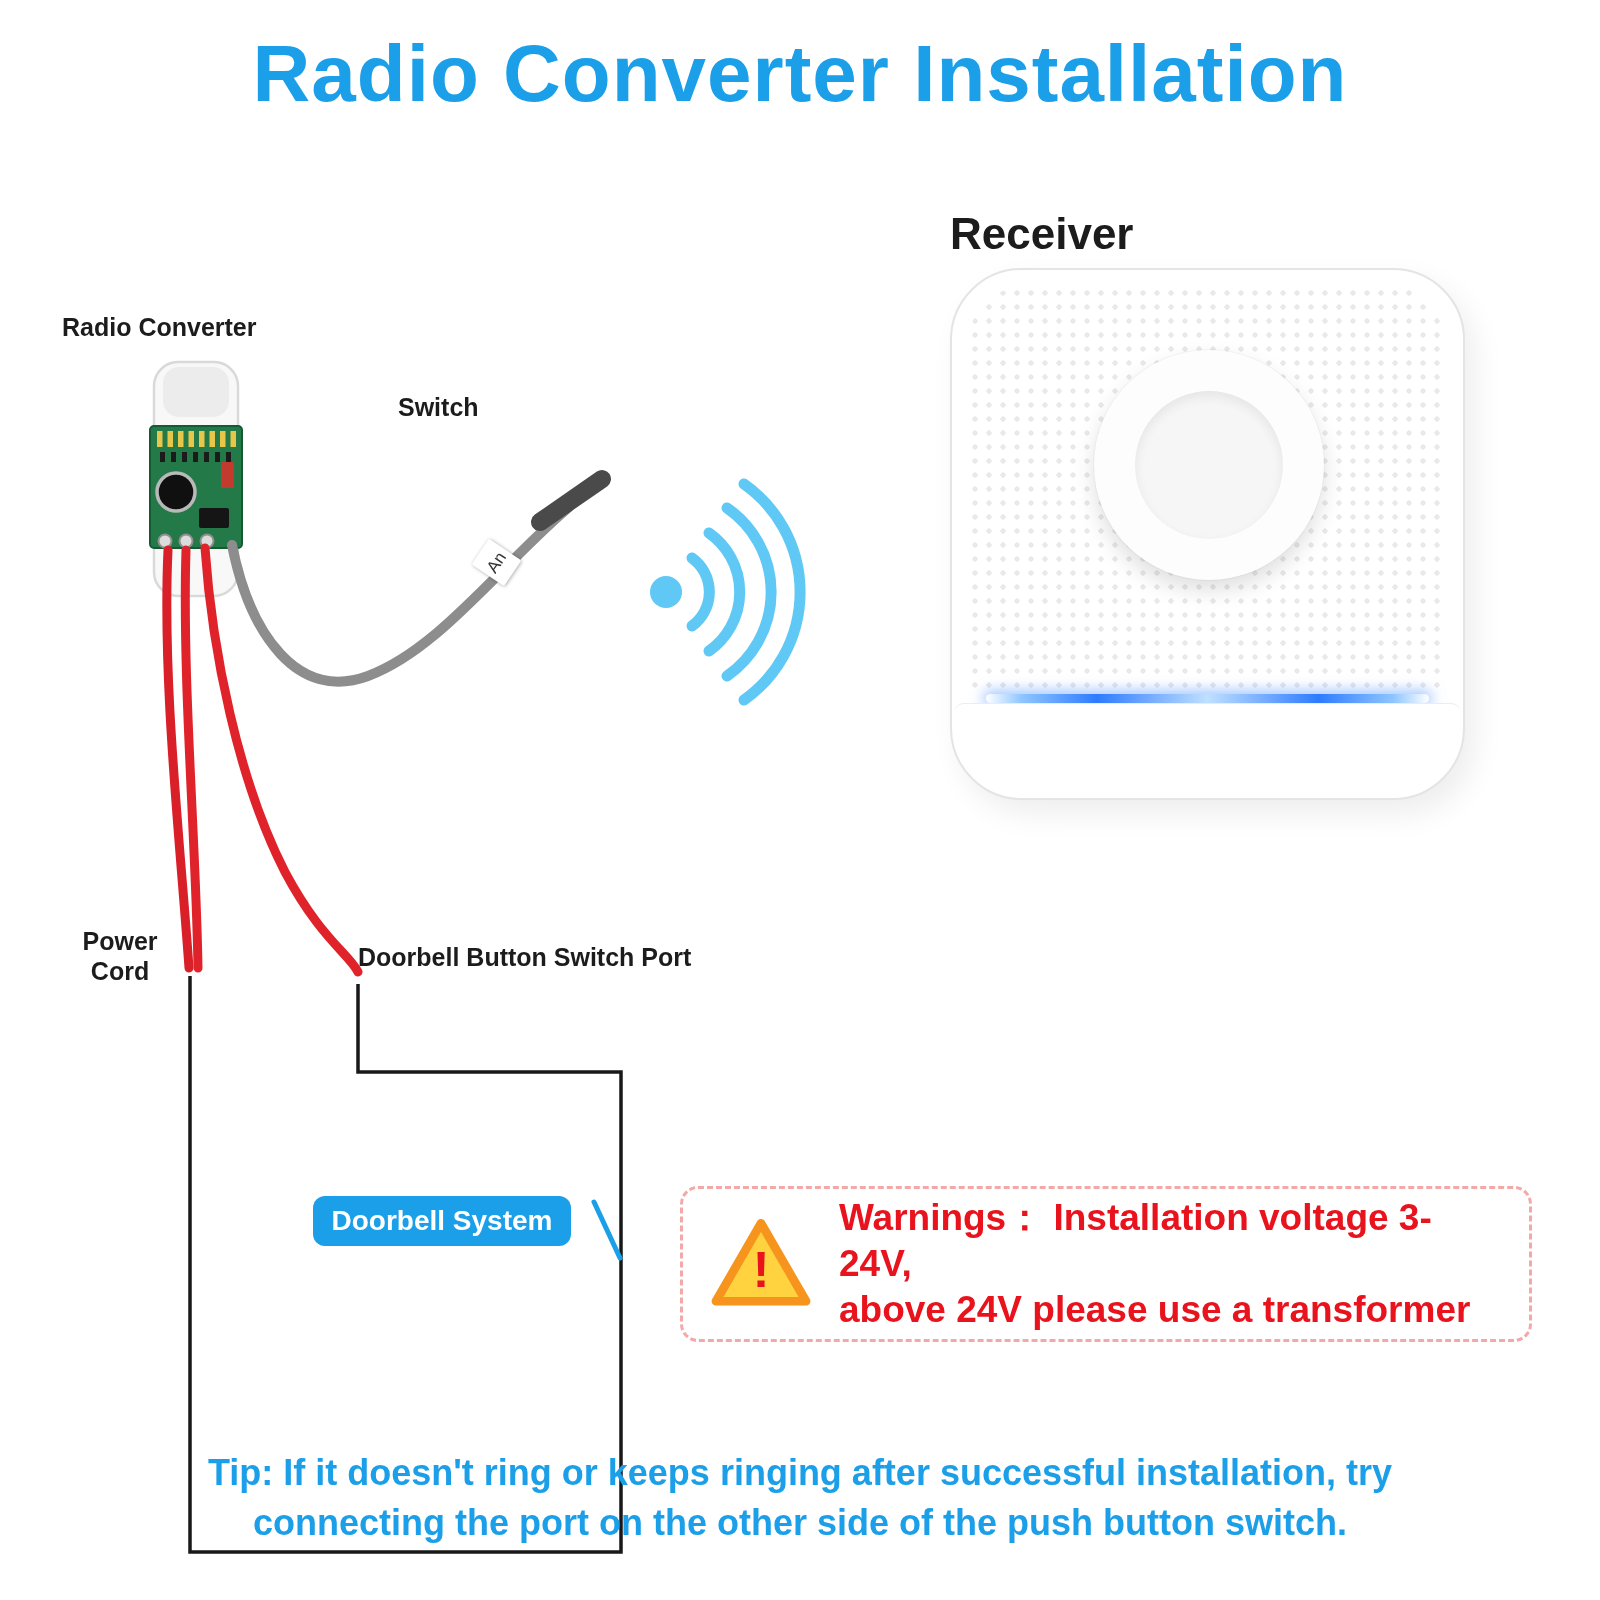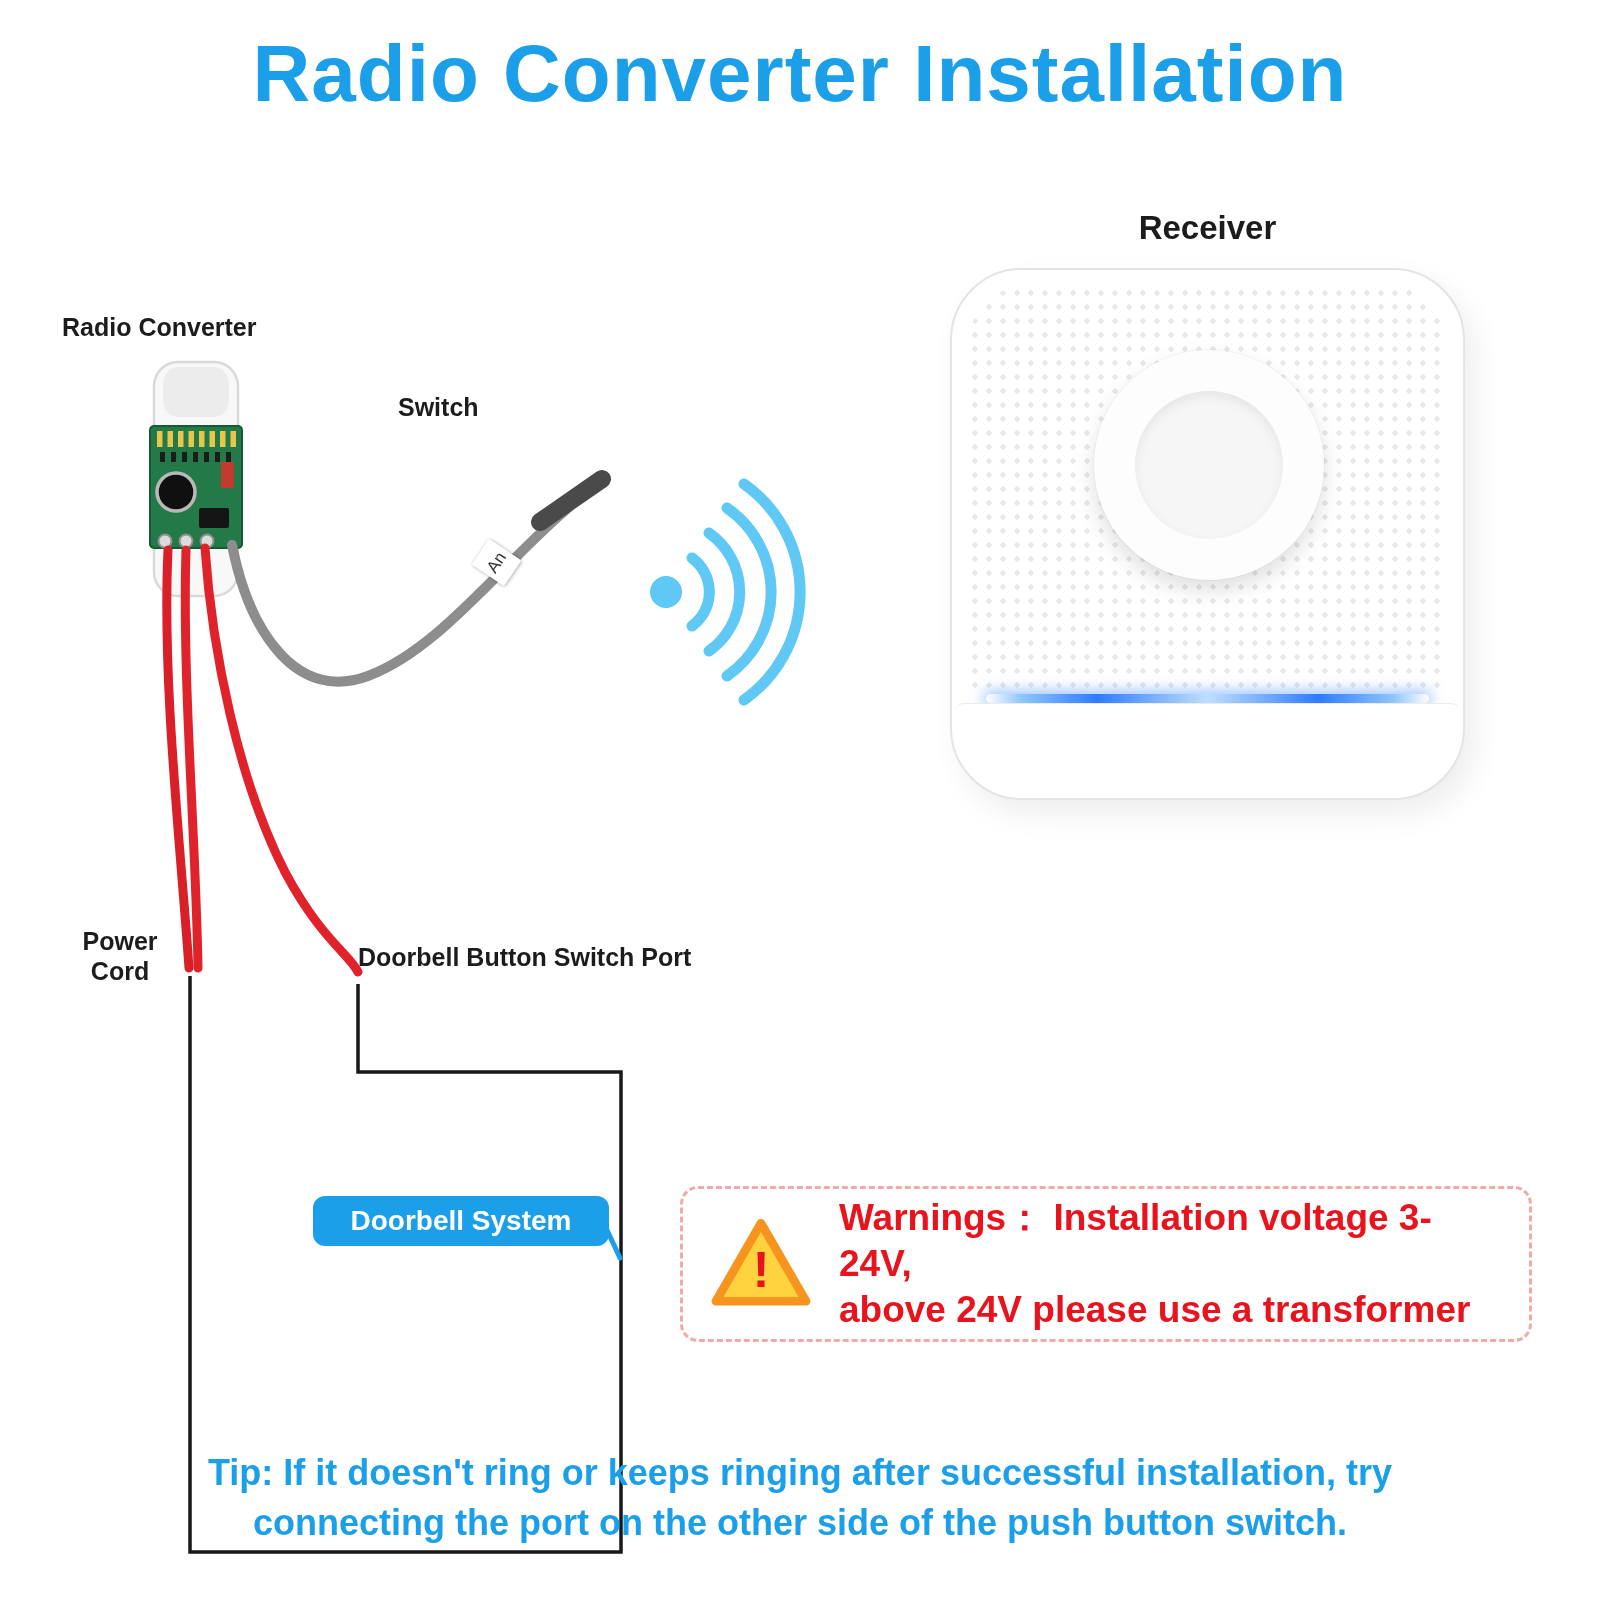--- a/index.html
+++ b/index.html
@@ -10,21 +10,21 @@
     --antenna-gray:#8D8D8D;
   }
   *{margin:0;padding:0;box-sizing:border-box;}
   body{background:#fff;font-family:"Liberation Sans",sans-serif;}
   .canvas{position:relative;width:1600px;height:1600px;background:#fff;overflow:hidden;padding-left:36px;}
 
   .title{position:absolute;top:28px;left:0;width:100%;text-align:center;
     font-size:80px;font-weight:800;color:var(--accent-blue);letter-spacing:1px;}
 
   .label{position:absolute;font-weight:700;color:#1c1c1c;font-size:25px;line-height:1.2;}
-  .receiver-label{left:950px;top:208px;width:515px;text-align:center;font-size:33px;}
+  .receiver-label{left:950px;top:208px;width:515px;text-align:left;font-size:44px;}
   .radio-converter-label{left:62px;top:312px;}
   .antenna-label{left:398px;top:392px;}
   .power-cord-label{left:50px;top:898px;width:140px;text-align:center;white-space:pre-line;margin-top:28px;}
   .doorbell-port-label{left:358px;top:918px;margin-top:24px;}
 
   .svg-layer{position:absolute;left:0;top:0;width:1600px;height:1600px;pointer-events:none;}
 
   
   .receiver{position:absolute;left:950px;top:268px;width:515px;height:532px;
     background:#fff;border:2px solid #e4e4e4;border-radius:72px;
@@ -43,21 +43,21 @@
     box-shadow:0 0 14px 3px rgba(70,140,255,.55);}
   .receiver-bottom{position:absolute;left:2px;right:2px;bottom:2px;top:433px;background:#fff;
     border-radius:10px 10px 68px 68px;border-top:1px solid #ececec;}
 
   
   .antenna-tag{position:absolute;left:481px;top:543px;transform:rotate(-56deg);
     background:#fff;padding:11px 5px;font-size:17px;color:#333;line-height:1;
     border-radius:2px;box-shadow:0 1px 4px rgba(0,0,0,.35);}
 
   
-  .doorbell-badge{position:absolute;left:313px;top:1196px;width:296px;height:50px;
+  .doorbell-badge{position:absolute;left:313px;top:1196px;width:258px;height:50px;
     background:var(--accent-blue);border-radius:12px;color:#fff;font-size:28px;font-weight:700;
     display:flex;align-items:center;justify-content:center;}
 
   
   .warning-box{position:absolute;left:680px;top:1186px;width:852px;height:156px;
     border:3px dashed #f4a9a9;border-radius:18px;display:flex;align-items:center;
     gap:26px;padding:0 26px;}
   .warning-icon{width:104px;height:96px;flex-shrink:0;}
   .warning-text{font-size:37px;font-weight:700;color:var(--warning-red);line-height:1.25;}
 

